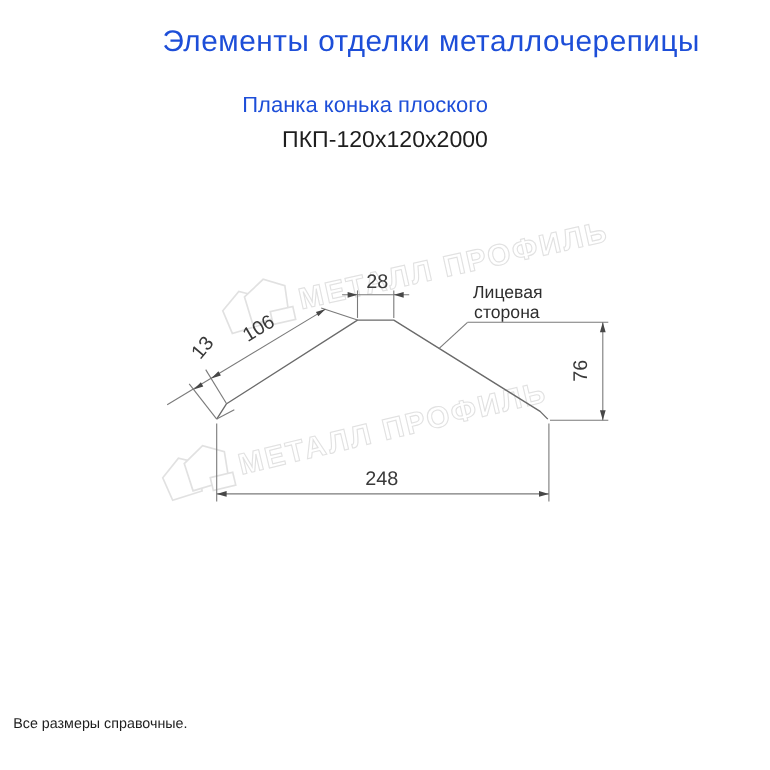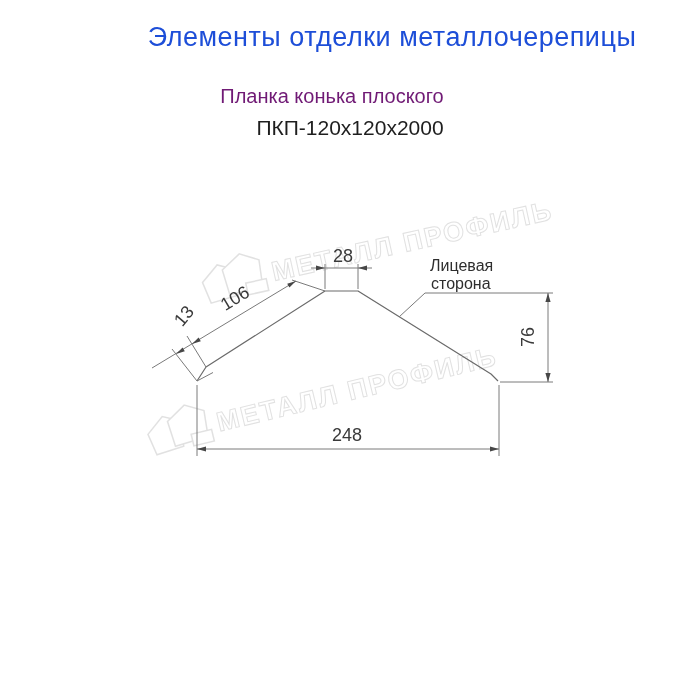--- a/index.html
+++ b/index.html
@@ -26,21 +26,21 @@
     color: #1d4ed8;
     padding-left: 42px;
   }
   .product-subtitle {
     position: absolute;
     top: 85px;
     left: 0;
     width: 664px;
     text-align: center;
     font-size: 20px;
-    color: #701a75;
+    color: #1d4ed8;
   }
   .product-model {
     position: absolute;
     top: 116px;
     left: 0;
     width: 700px;
     text-align: center;
     font-size: 21px;
     color: #1e1e1e;
   }
@@ -157,13 +157,14 @@
   <polygon class="arrow" points="197,449 206,446.4 206,451.6"></polygon>
   <polygon class="arrow" points="499,449 490,446.4 490,451.6"></polygon>
   <text class="dim-text" x="347" y="441" text-anchor="middle">248</text>
 
   <path class="thin" d="M399,317 L425,293"></path>
   <text class="label-text" x="430" y="271">Лицевая</text>
   <text class="label-text" x="431" y="289">сторона</text>
 </svg>
 
 <div class="footnotes">
+  <div>Все размеры справочные.</div>
 </div>
 
 </body></html>

